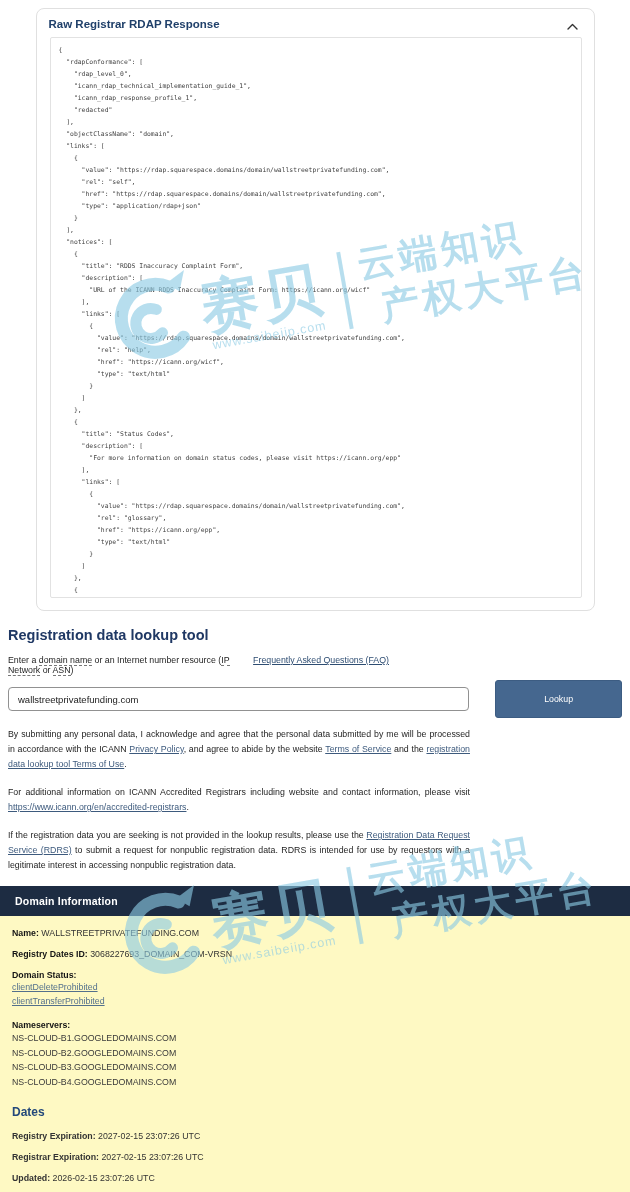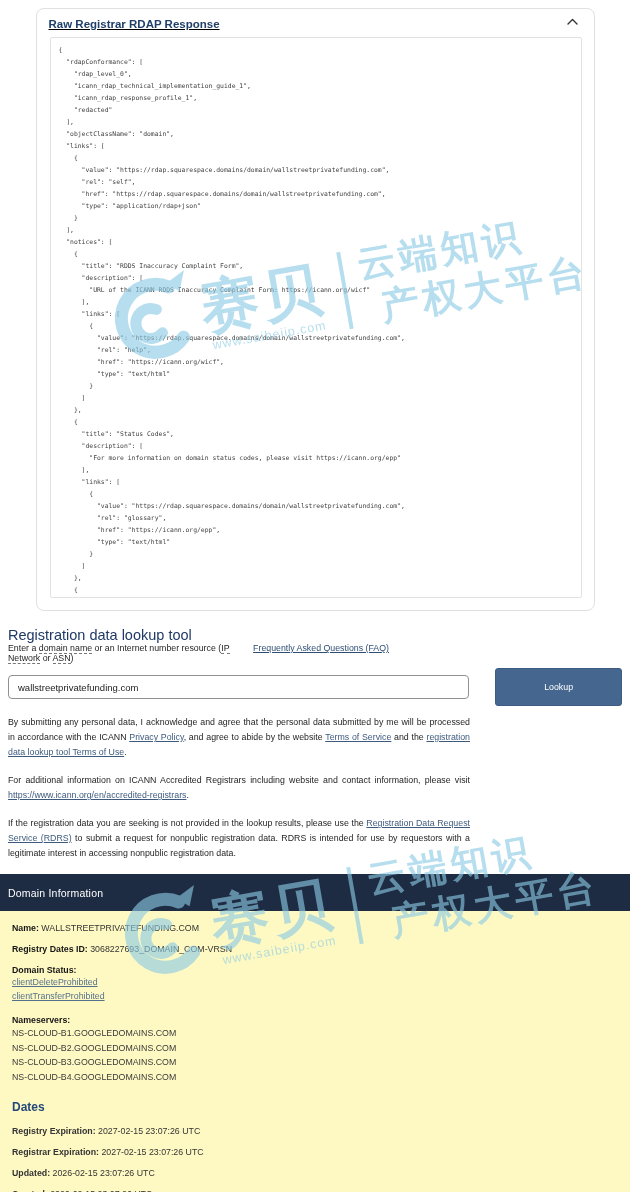--- a/index.html
+++ b/index.html
@@ -4,44 +4,44 @@
 <style>
   * { margin:0; padding:0; box-sizing:border-box; }
   html,body { background:#fff; }
   .page {
     position:relative; width:630px; height:1192px; overflow:hidden;
     background:#fff; font-family:"Liberation Sans", sans-serif;
   }
 
   
   .rdap-card { margin:8px auto 0; width:559px; border:1px solid #e0e0e0; border-radius:8px; background:#fff; }
-  .rdap-header { display:flex; justify-content:space-between; align-items:flex-start; padding:9px 16px 7px 12px;text-decoration:underline; }
+  .rdap-header { display:flex; justify-content:space-between; align-items:flex-end; padding:9px 16px 7px 12px; }
   .rdap-title { font-weight:bold; font-size:11.5px; color:#20406a; }
   .chev { display:inline-flex; }
   .rdap-code {
     margin:0 12px 12px 13px; border:1px solid #e2e2e2; border-radius:2px;
     padding:6px 8px 4px; height:561px; overflow:hidden; white-space:pre;
     font-family:"DejaVu Sans Mono", monospace; font-size:6.4px; line-height:12px; color:#3f3f3f;
   }
 
   
   .lookup { padding:0 8px; margin-top:16px; }
-  .lookup-title { font-size:14.5px; font-weight:normal; color:#1f3864; margin-bottom:0; }
+  .lookup-title { font-size:14.5px; font-weight:bold; color:#1f3864; margin-bottom:12px; }
   .instr-row { width:381px; display:flex; justify-content:space-between; align-items:flex-start; font-size:8.8px; color:#1e1e1e; margin-bottom:5px; }
   .term { border-bottom:1px dashed #777; }
   .faq { color:#2e4d72; text-decoration:underline; cursor:pointer; white-space:nowrap; }
   .input-row { display:flex; align-items:center; }
   .domain-input { width:462px; height:24px; border:1px solid #919191; border-radius:4px; padding:0 9px; font-size:9.5px; color:#222; font-family:"Liberation Sans", sans-serif; }
   .lookup-btn { margin-left:26px; width:127px; height:38px; background:#45678f; color:#fff; font-size:8.8px; border:1px solid #3c5c82; border-radius:3px; cursor:pointer; font-family:"Liberation Sans", sans-serif; }
   .paras { width:462px; margin-top:9px; }
   .para { font-size:8.8px; line-height:15px; color:#1e1e1e; text-align:justify; margin-bottom:13px; }
   .para .link { color:#3d5a7d; text-decoration:underline; cursor:pointer; }
 
   
-  .di-header { height:37px; background:#1d2c42; color:#fff; display:flex; align-items:center; padding-left:8px; font-weight:normal; font-size:10.5px; letter-spacing:.2px; }
+  .di-header { height:30px; background:#1d2c42; color:#fff; display:flex; align-items:center; padding-left:15px; font-weight:bold; font-size:10.5px; letter-spacing:.2px; }
   .di-body { background:#fef9c3; padding:12px 12px 6px; font-size:8.8px; color:#333; height:297px; }
   .field { margin-bottom:11px; }
   .field b, .flabel { font-weight:bold; color:#151515; }
   .status-link { display:block; width:max-content; color:#53708c; text-decoration:underline; line-height:13px; margin-top:1px; cursor:pointer; }
   .nslabel { margin-top:12px; margin-bottom:1px; }
   .ns-line { line-height:14.5px; color:#3a3a3a; }
   .dates-heading { font-size:12px; font-weight:bold; color:#24497b; margin:16px 0 13px; }
   .date-item { margin-bottom:11.5px; line-height:9.5px; }
 
   

